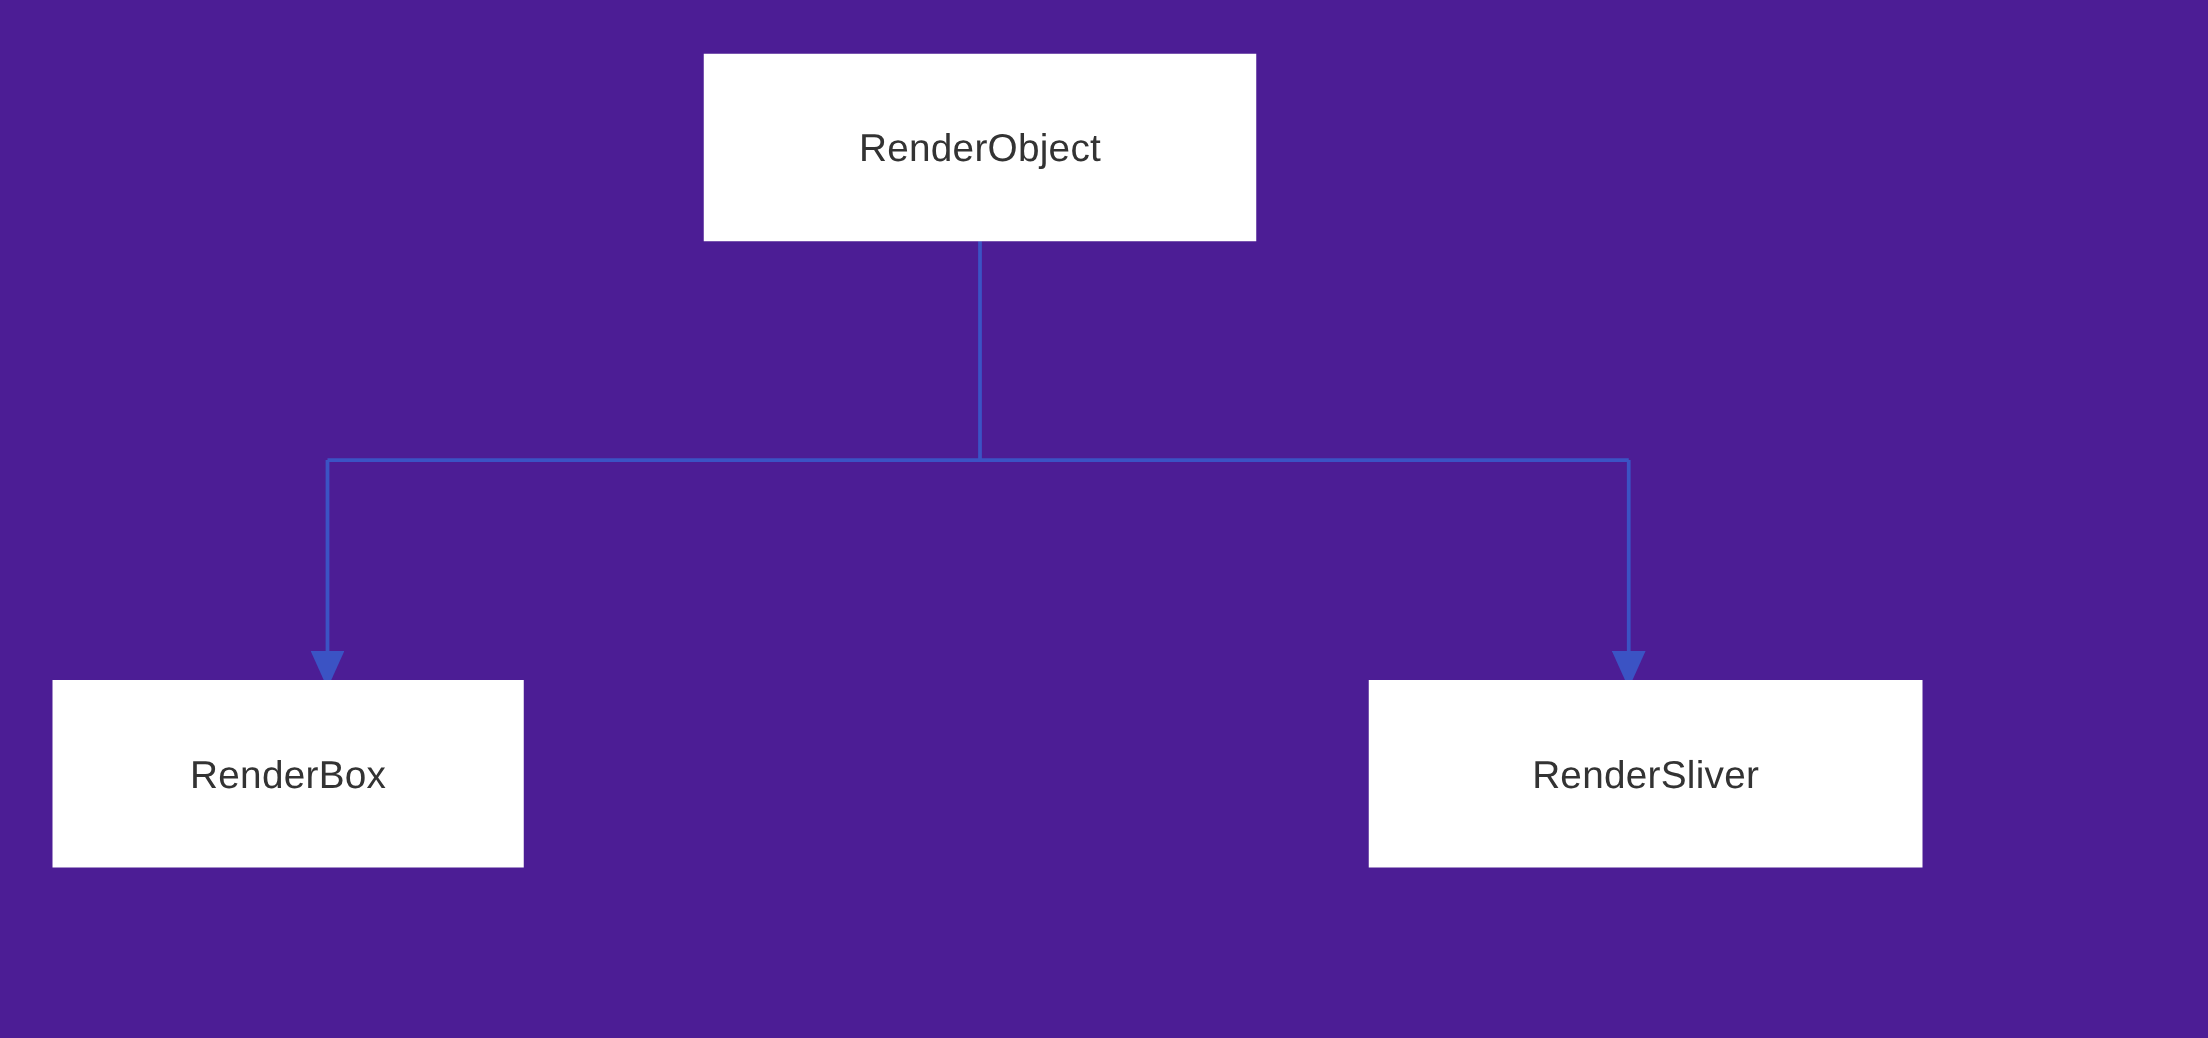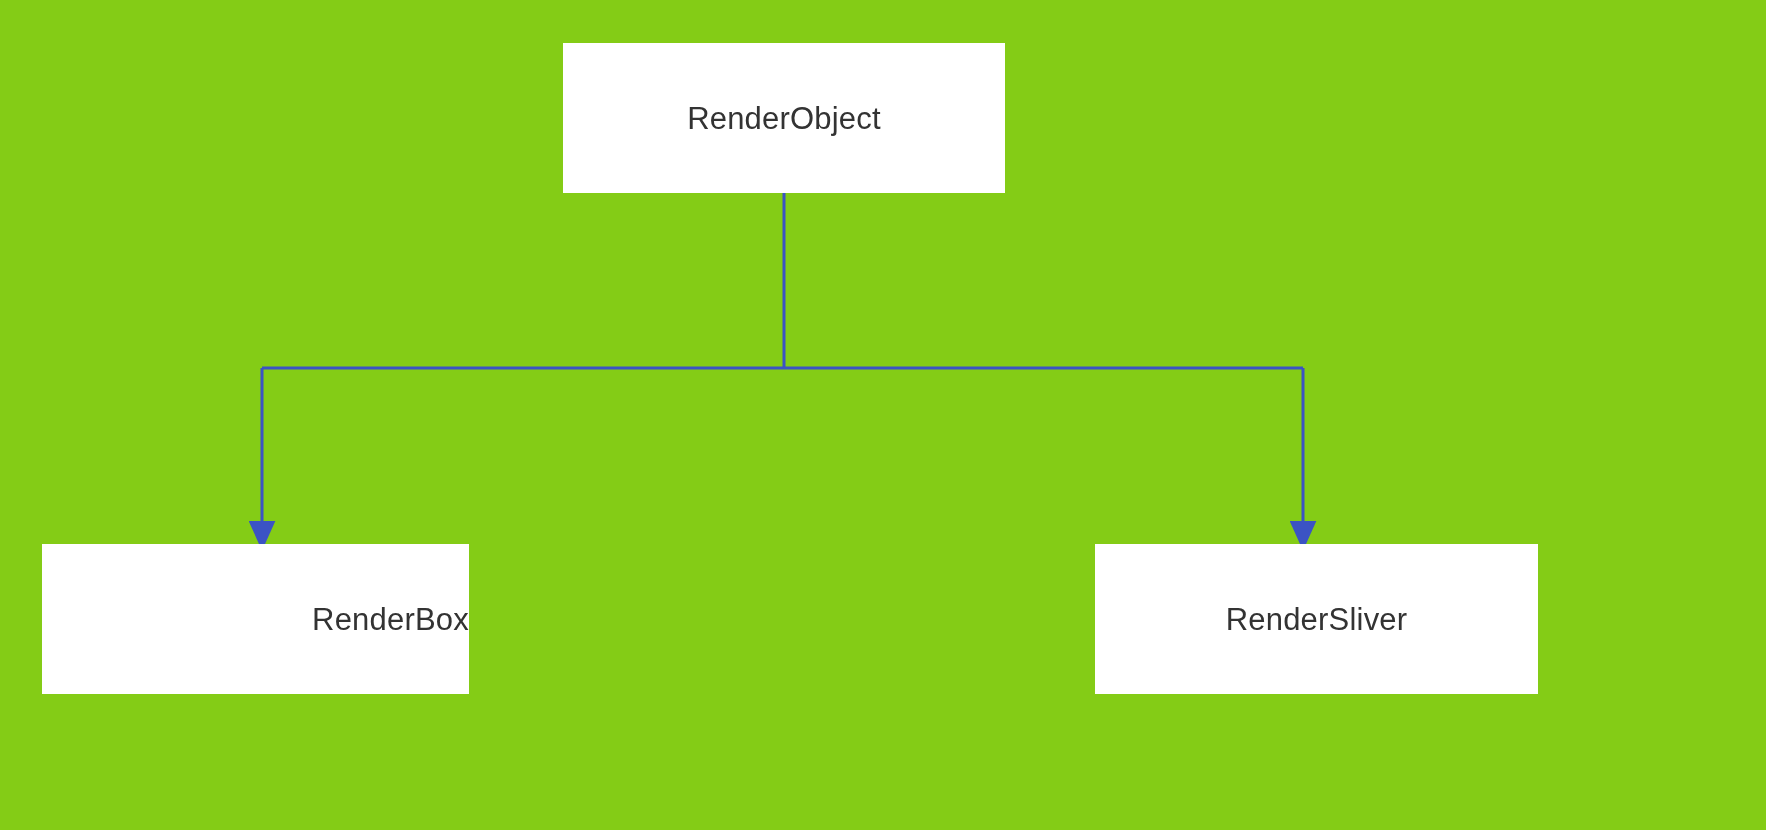--- a/index.html
+++ b/index.html
@@ -15,21 +15,21 @@
     overflow: hidden;
     font-family: "Liberation Sans", sans-serif;
   }
 
   #diagram-canvas {
     position: absolute;
     left: 0;
     top: 0;
     width: 1766px;
     height: 830px;
-    background: #84cc16;
+    background: #4c1d95;
   }
 
   .edge-layer {
     position: absolute;
     left: 0;
     top: 0;
     width: 1766px;
     height: 830px;
     pointer-events: none;
   }
@@ -57,23 +57,22 @@
   
   #node-renderobject {
     left: 563px;
     top: 43px;
     width: 442px;
     height: 150px;
   }
   #node-renderbox {
     left: 42px;
     top: 544px;
-    width: 427px;
+    width: 377px;
     height: 150px;
-    justify-content: flex-end;
   }
   #node-rendersliver {
     left: 1083px;
     top: 544px;
     width: 443px;
     height: 150px;
     margin-left: 12px;
   }
 </style>
 </head>

